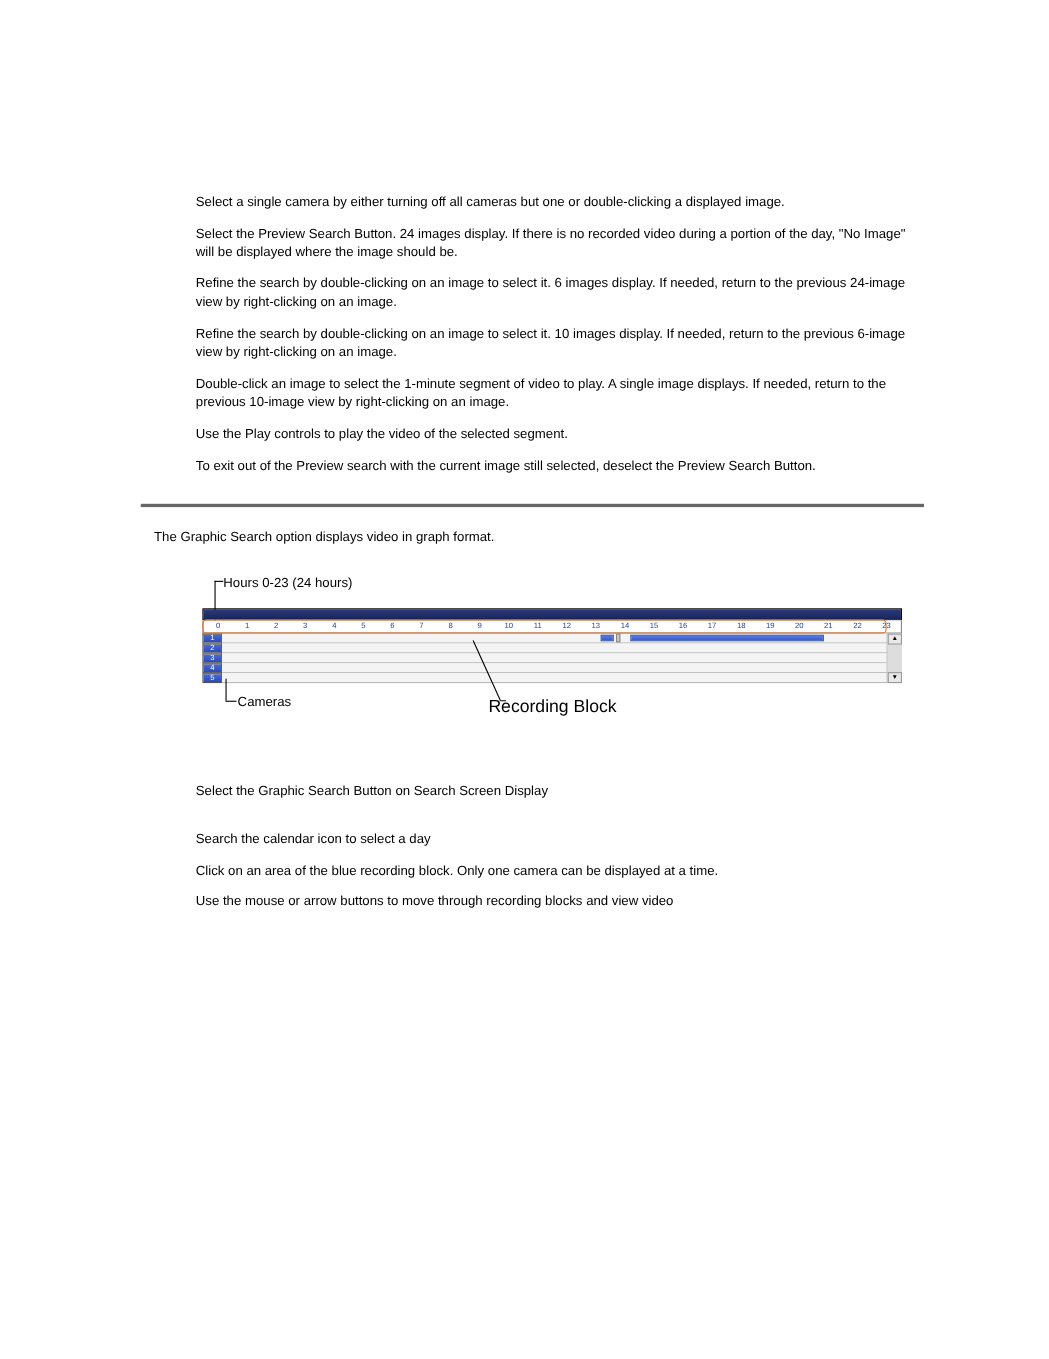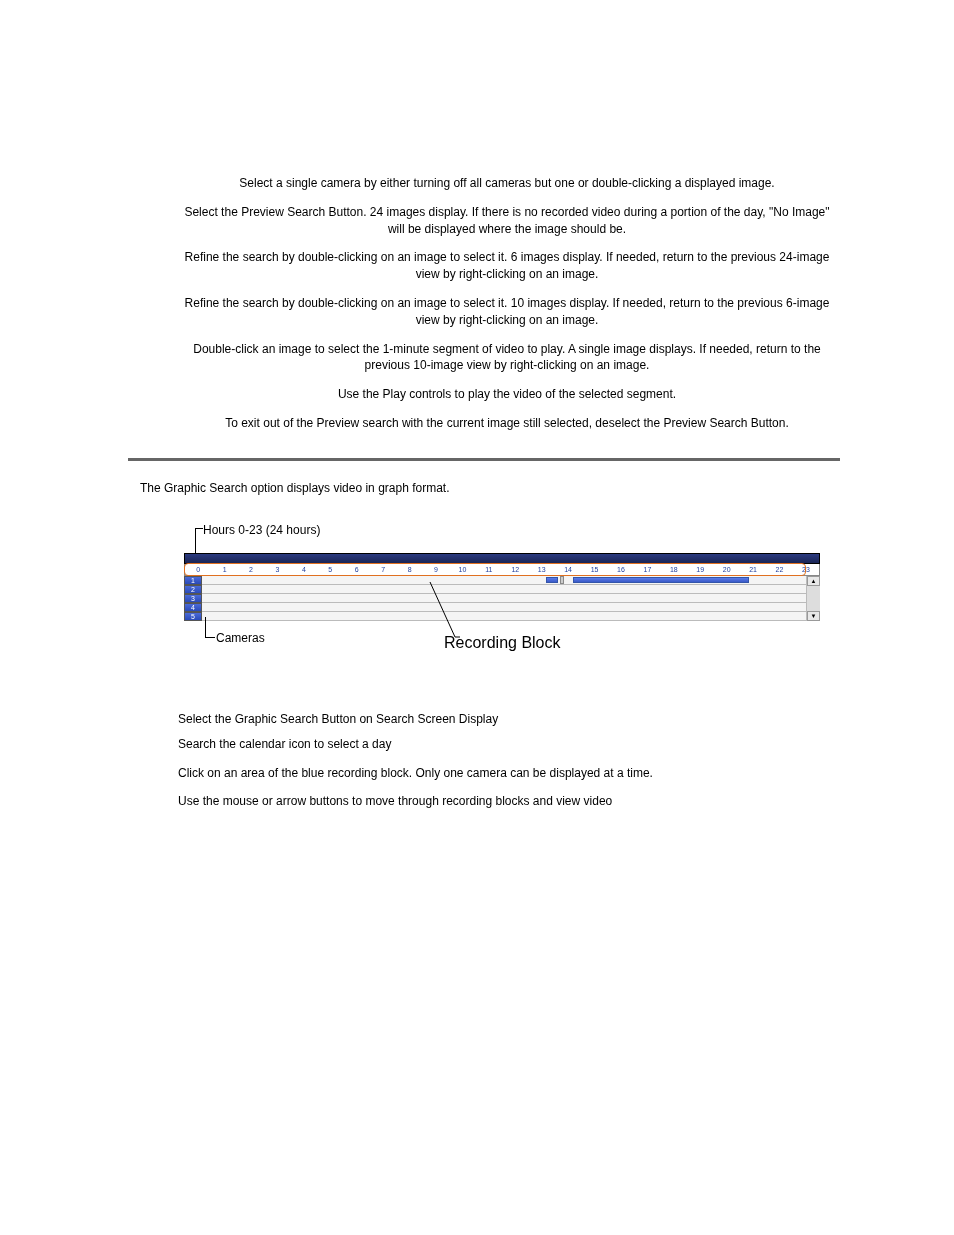--- a/index.html
+++ b/index.html
@@ -6,21 +6,21 @@
     body {
       width: 954px;
       height: 1235px;
       background: #fff;
       font-family: Arial, Helvetica, sans-serif;
       font-size: 12px;
       line-height: 1.4;
       color: #000;
       position: relative;
     }
-    .content { position: absolute; left: 178px; top: 175px; width: 658px; text-align: center; }
+    .content { position: absolute; left: 178px; top: 175px; width: 658px; }
     .para { margin-bottom: 12px; }
     .divider { position: absolute; left: 128px; top: 458px; width: 712px; height: 3px; background: #666; }
     .graphic-intro { position: absolute; left: 140px; top: 480px; width: 700px; }
 
     .ann-hours { position: absolute; left: 203px; top: 522px; font-size: 12px; }
     .line-h1 { position: absolute; left: 195px; top: 528px; width: 8px; height: 1px; background: #000; }
     .line-h2 { position: absolute; left: 195px; top: 528px; width: 1px; height: 48px; background: #000; }
 
     .graph { position: absolute; left: 184px; top: 553px; width: 636px; }
     .graph-topbar { height: 11px; background: linear-gradient(#2b3a80, #1a2555); border: 1px solid #000; }
@@ -40,21 +40,21 @@
     .scroll-up { position: absolute; top: 0; left: 0; right: 0; height: 10px; background: #e8e8e8; border: 1px solid #999; display:flex; align-items:center; justify-content:center; font-size:6px; }
     .scroll-down { position: absolute; bottom: 0; left: 0; right: 0; height: 10px; background: #e8e8e8; border: 1px solid #999; display:flex; align-items:center; justify-content:center; font-size:6px; }
 
     .ann-cameras { position: absolute; left: 216px; top: 630px; font-size: 12px; text-align: center; }
     .line-c1 { position: absolute; left: 205px; top: 617px; width: 1px; height: 20px; background: #000; }
     .line-c2 { position: absolute; left: 205px; top: 637px; width: 10px; height: 1px; background: #000; }
 
     .ann-recblock { position: absolute; left: 444px; top: 632px; font-size: 16px; }
 
     .steps { position: absolute; left: 178px; top: 711px; width: 658px; }
-    .step-title { margin-bottom: 8px; }
+    .step-title { margin-bottom: 26px; }
   </style>
 </head>
 <body>
 
 <div class="content">
   <p class="para">Select a single camera by either turning off all cameras but one or double-clicking a displayed image.</p>
   <p class="para">Select the Preview Search Button.  24 images display.  If there is no recorded video during a portion of the day, "No Image" will be displayed where the image should be.</p>
   <p class="para">Refine the search by double-clicking on an image to select it.  6 images display. If needed, return to the previous 24-image view by right-clicking on an image.</p>
   <p class="para">Refine the search by double-clicking on an image to select it.  10 images display. If needed, return to the previous 6-image view by right-clicking on an image.</p>
   <p class="para">Double-click an image to select the 1-minute segment of video to play.  A single image displays.  If needed, return to the previous 10-image view by right-clicking on an image.</p>

